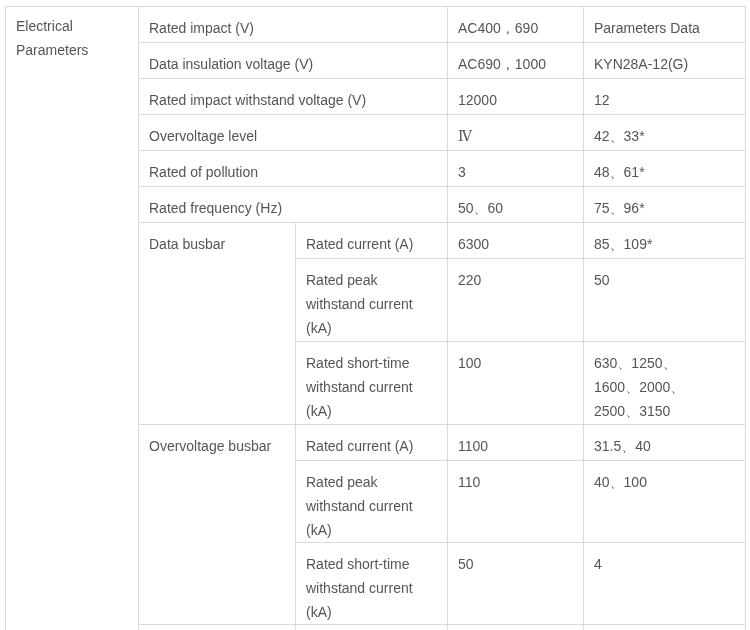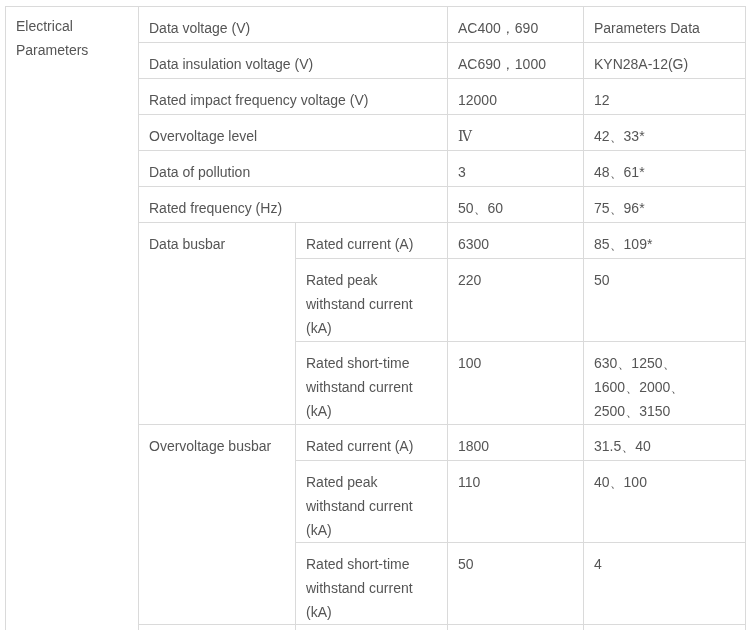--- a/index.html
+++ b/index.html
@@ -32,41 +32,41 @@
   <colgroup>
     <col style="width:133px">
     <col style="width:157px">
     <col style="width:152px">
     <col style="width:136px">
     <col style="width:162px">
   </colgroup>
   <tbody>
     <tr>
       <td rowspan="13" style="padding-top:7px">Electrical Parameters</td>
-      <td colspan="2" class="rh1">Data voltage (V)</td>
+      <td colspan="2" class="rh1">Rated impact (V)</td>
       <td class="rh1">AC400，690</td>
       <td class="rh1">Parameters Data</td>
     </tr>
     <tr>
       <td colspan="2" class="rh1">Data insulation voltage (V)</td>
       <td class="rh1">AC690，1000</td>
       <td class="rh1">KYN28A-12(G)</td>
     </tr>
     <tr>
-      <td colspan="2" class="rh1">Rated impact frequency voltage (V)</td>
+      <td colspan="2" class="rh1">Rated impact withstand voltage (V)</td>
       <td class="rh1">12000</td>
       <td class="rh1">12</td>
     </tr>
     <tr>
       <td colspan="2" class="rh1">Overvoltage level</td>
       <td class="rh1" style="font-family:'DejaVu Serif', serif;">Ⅳ</td>
       <td class="rh1">42、33*</td>
     </tr>
     <tr>
-      <td colspan="2" class="rh1">Data of pollution</td>
+      <td colspan="2" class="rh1">Rated of pollution</td>
       <td class="rh1">3</td>
       <td class="rh1">48、61*</td>
     </tr>
     <tr>
       <td colspan="2" class="rh1">Rated frequency (Hz)</td>
       <td class="rh1">50、60</td>
       <td class="rh1">75、96*</td>
     </tr>
 
     <tr>
@@ -82,21 +82,21 @@
     </tr>
     <tr>
       <td class="rh3 wrap">Rated short-time withstand current (kA)</td>
       <td class="rh3">100</td>
       <td class="rh3 wrap" style="padding-right:28px">630、1250、1600、2000、2500、3150</td>
     </tr>
 
     <tr>
       <td rowspan="3">Overvoltage busbar</td>
       <td class="rh1">Rated current (A)</td>
-      <td class="rh1">1800</td>
+      <td class="rh1">1100</td>
       <td class="rh1">31.5、40</td>
     </tr>
     <tr>
       <td class="rh3b wrap">Rated peak withstand current (kA)</td>
       <td class="rh3b">110</td>
       <td class="rh3b">40、100</td>
     </tr>
     <tr>
       <td class="rh3b wrap">Rated short-time withstand current (kA)</td>
       <td class="rh3b">50</td>

